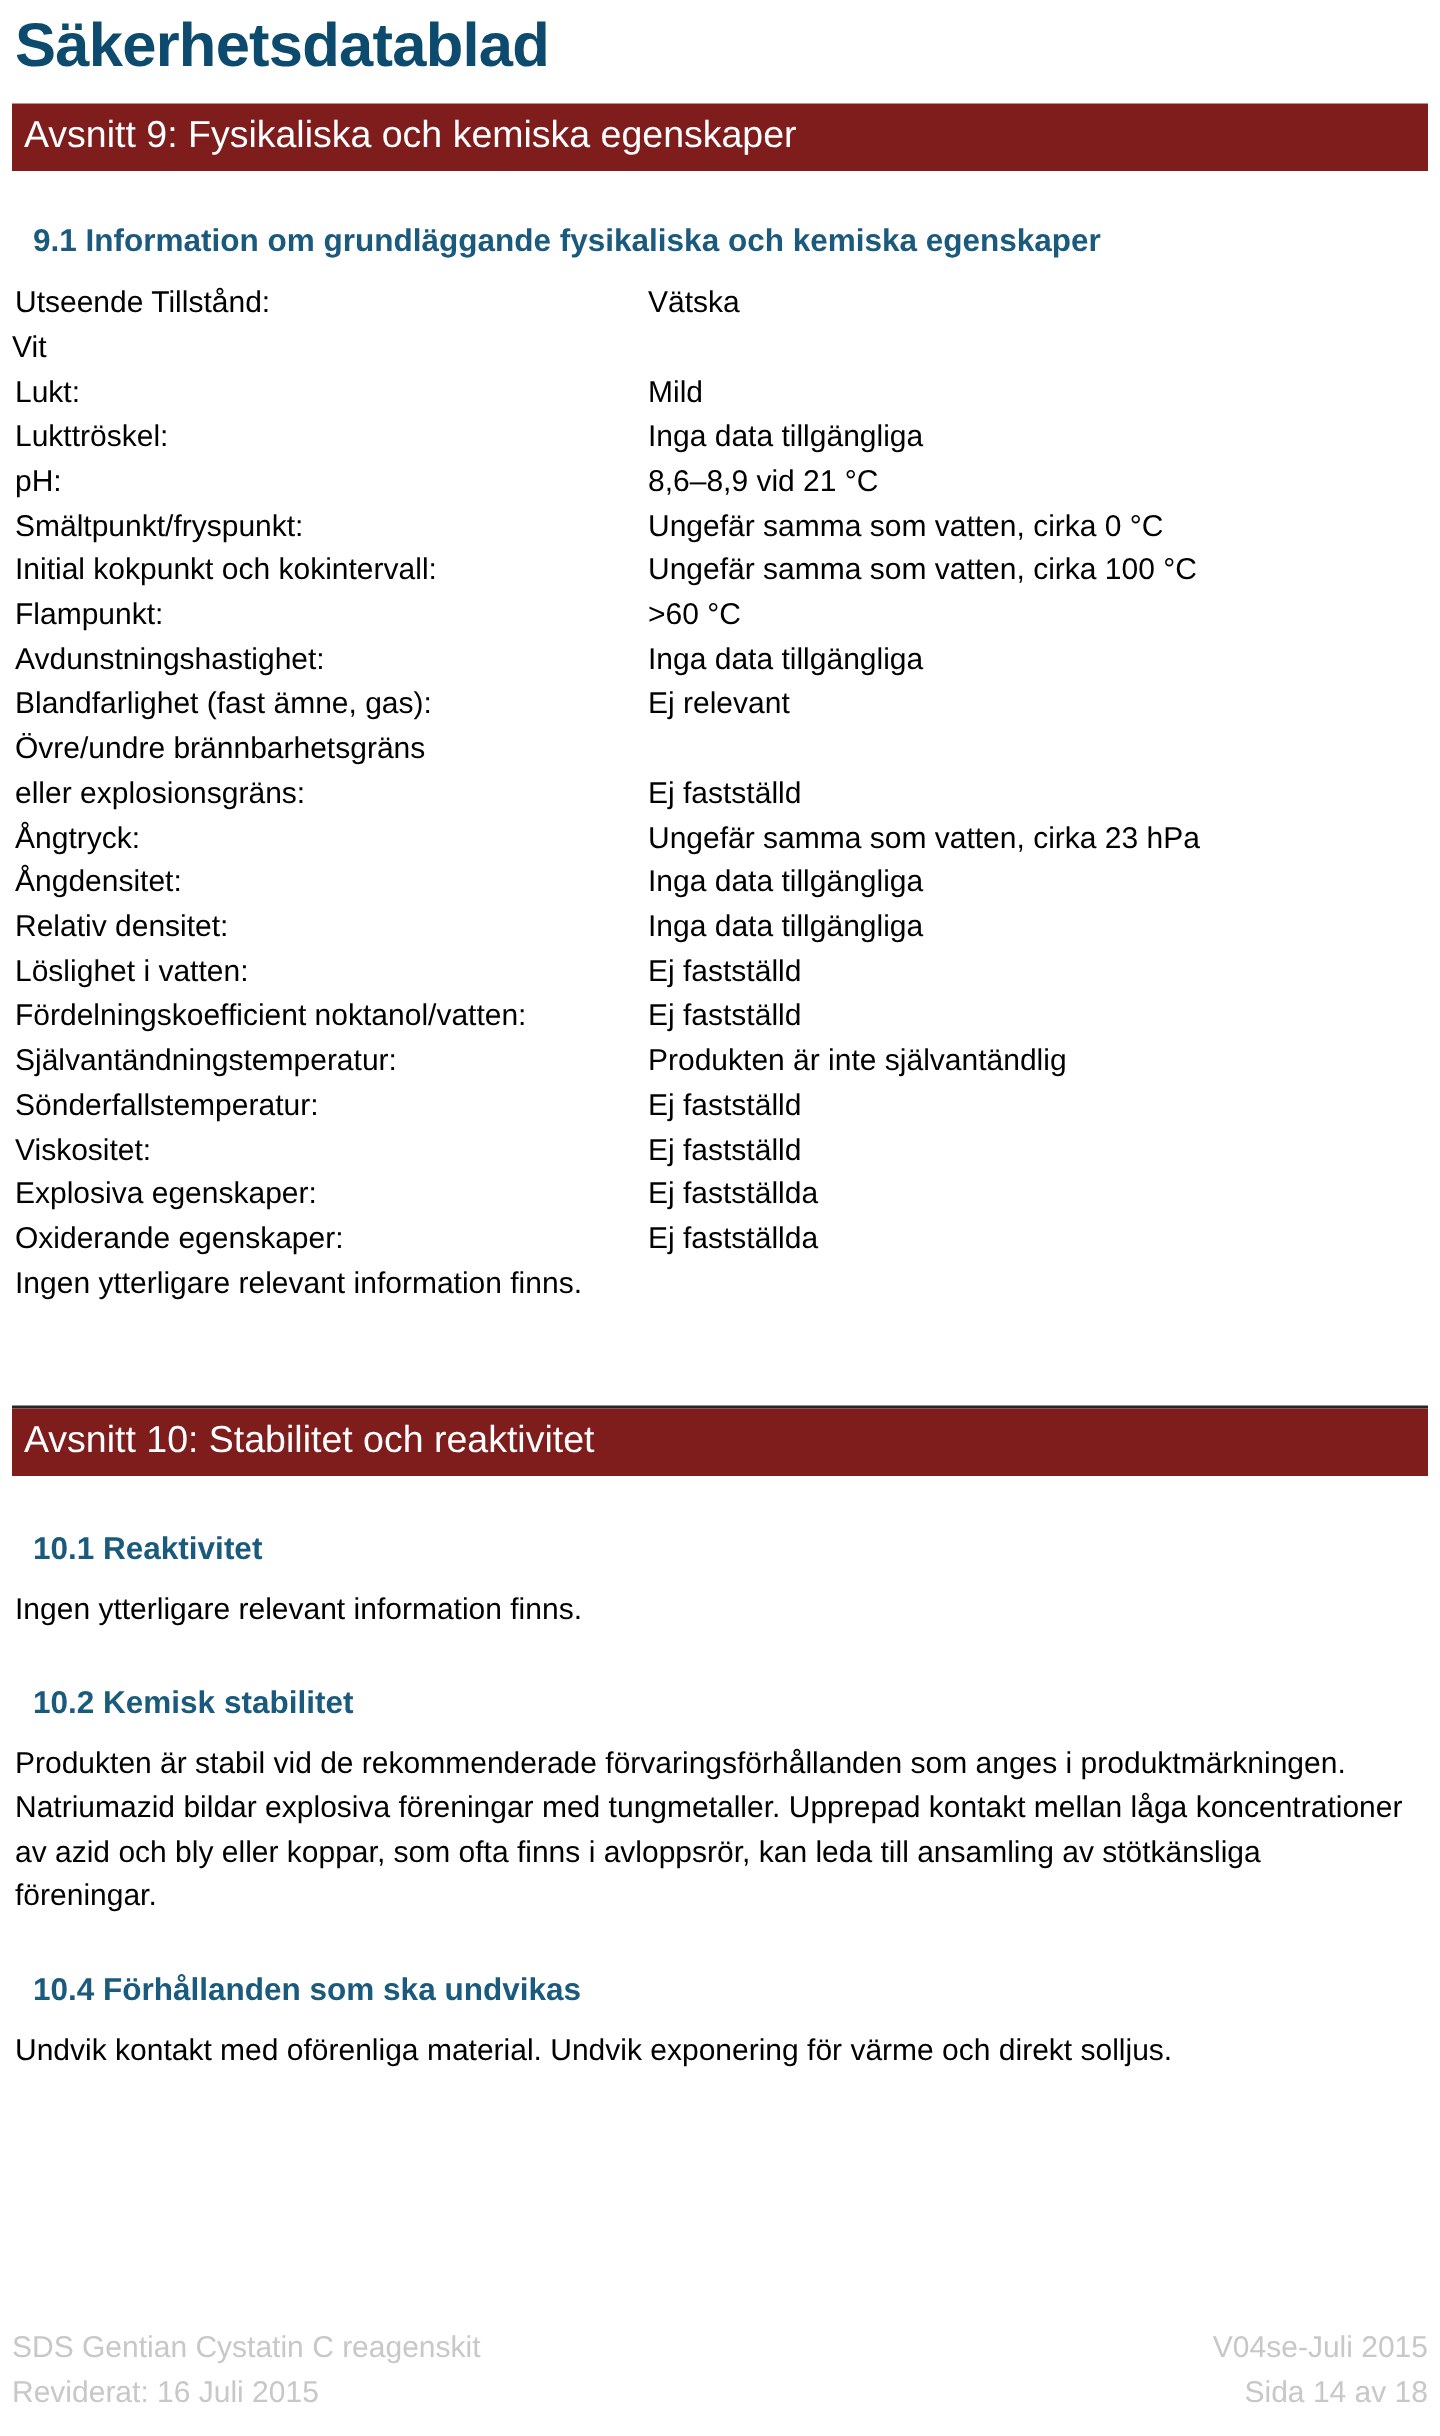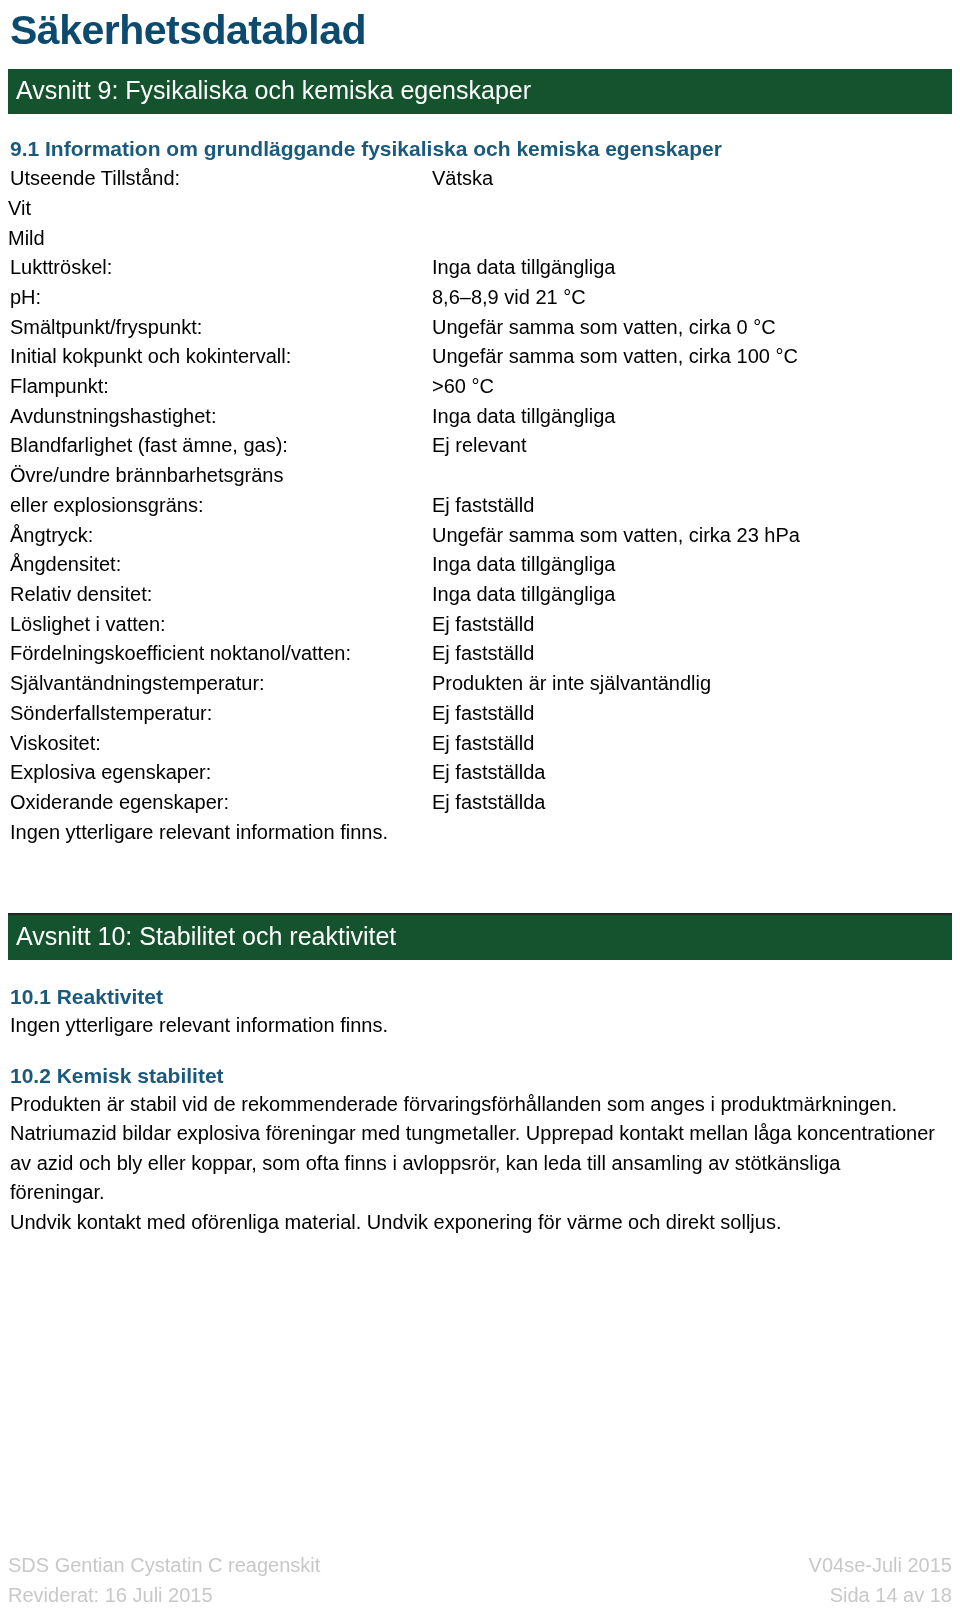--- a/index.html
+++ b/index.html
@@ -31,40 +31,40 @@
     font-weight: bold;
     color: #0c4a6e;
     letter-spacing: -0.5px;
     line-height: 1;
     margin: 0;
     padding: 10px 0 0 2px;
   }
 
   
   .section-banner {
-    background: #14532d;
+    background: #7f1d1d;
     color: #ffffff;
     font-size: 25px;
     font-weight: 400;
     line-height: 1;
     padding: 9px 0 11px 8px;
     margin: 18px 0 0 0;
     box-sizing: border-box;
   }
   .section-banner.banner-10 {
     margin-top: 0;
   }
 
   
   .sub-heading {
     color: #1a5a7d;
     font-weight: bold;
     font-size: 21px;
     line-height: 1.15;
-    margin: 0;
+    margin: 12px;
     padding: 0 0 2px 2px;
   }
   .sub-heading.sub-9-1 { padding-top: 23px; }
   .sub-heading.sub-9-2 { padding-top: 28px; }
   .sub-heading.sub-10-1 { padding-top: 25px; }
   .sub-heading.sub-10-2 { padding-top: 23px; }
   .sub-heading.sub-10-3 { padding-top: 23px; }
   .sub-heading.sub-10-4 { padding-top: 23px; }
 
   
@@ -142,20 +142,21 @@
 
   <ul class="prop-list">
     <li class="prop-row">
       <span class="prop-label">Utseende Tillstånd:</span>
       <span class="prop-value">Vätska</span>
     </li>
     <li class="prop-row">
       <span class="prop-value">Vit</span>
     </li>
     <li class="prop-row">
+      <span class="prop-label">Lukt:</span>
       <span class="prop-value">Mild</span>
     </li>
     <li class="prop-row">
       <span class="prop-label">Lukttröskel:</span>
       <span class="prop-value">Inga data tillgängliga</span>
     </li>
     <li class="prop-row">
       <span class="prop-label">pH:</span>
       <span class="prop-value">8,6–8,9 vid 21 °C</span>
     </li>
@@ -238,20 +239,21 @@
   <div class="section-banner banner-10">Avsnitt 10: Stabilitet och reaktivitet</div>
 
   <h2 class="sub-heading sub-10-1">10.1 Reaktivitet</h2>
   <p class="body-text">Ingen ytterligare relevant information finns.</p>
 
   <h2 class="sub-heading sub-10-2">10.2 Kemisk stabilitet</h2>
   <p class="body-text">Produkten är stabil vid de rekommenderade förvaringsförhållanden som anges i produktmärkningen.</p>
 
   <p class="body-text wide">Natriumazid bildar explosiva föreningar med tungmetaller. Upprepad kontakt mellan låga koncentrationer av azid och bly eller koppar, som ofta finns i avloppsrör, kan leda till ansamling av stötkänsliga föreningar.</p>
 
+  <h2 class="sub-heading sub-10-4">10.4 Förhållanden som ska undvikas</h2>
   <p class="body-text wide">Undvik kontakt med oförenliga material. Undvik exponering för värme och direkt solljus.</p>
 
   <div class="footer">
     <div class="footer-col-left">
       <div class="footer-line">SDS Gentian Cystatin C reagenskit</div>
       <div class="footer-line">Reviderat: 16 Juli 2015</div>
     </div>
     <div class="footer-col-right">
       <div class="footer-line">V04se-Juli 2015</div>
       <div class="footer-line">Sida 14 av 18</div>

